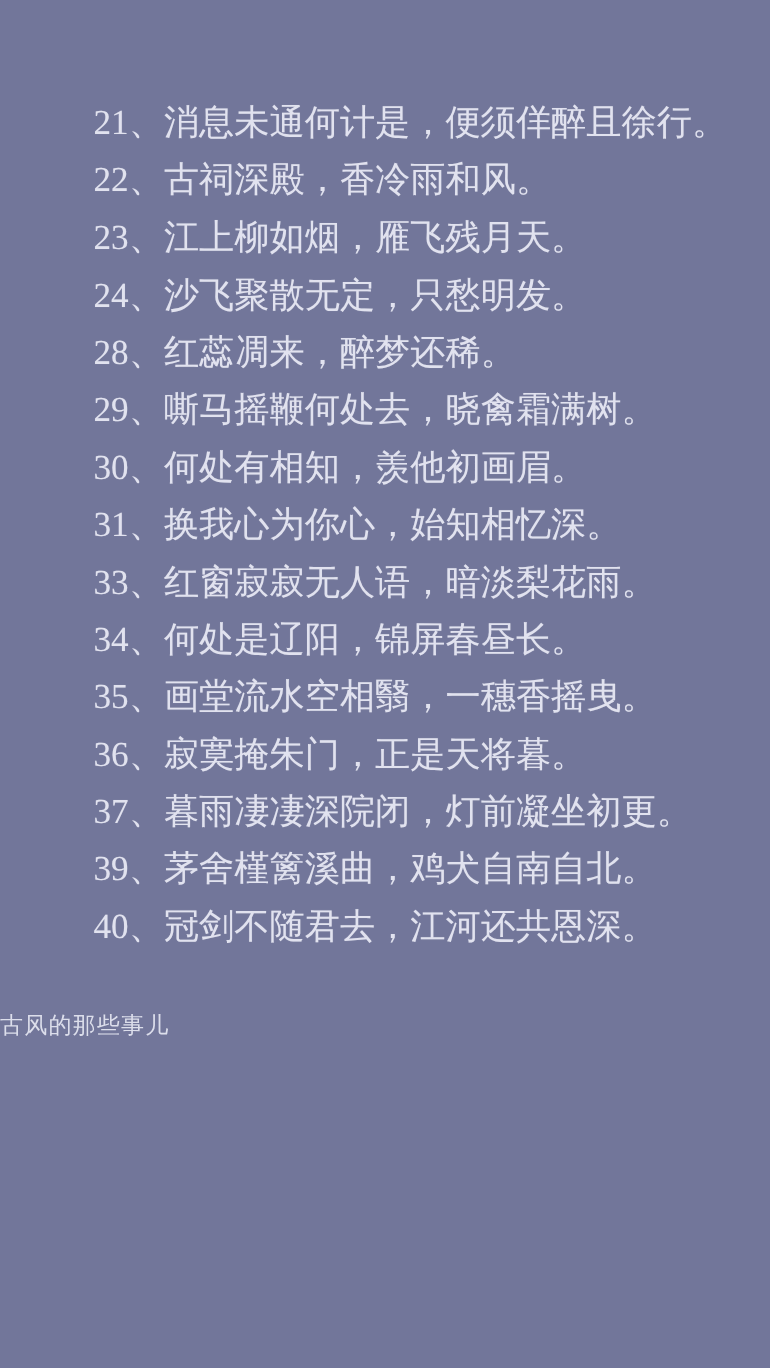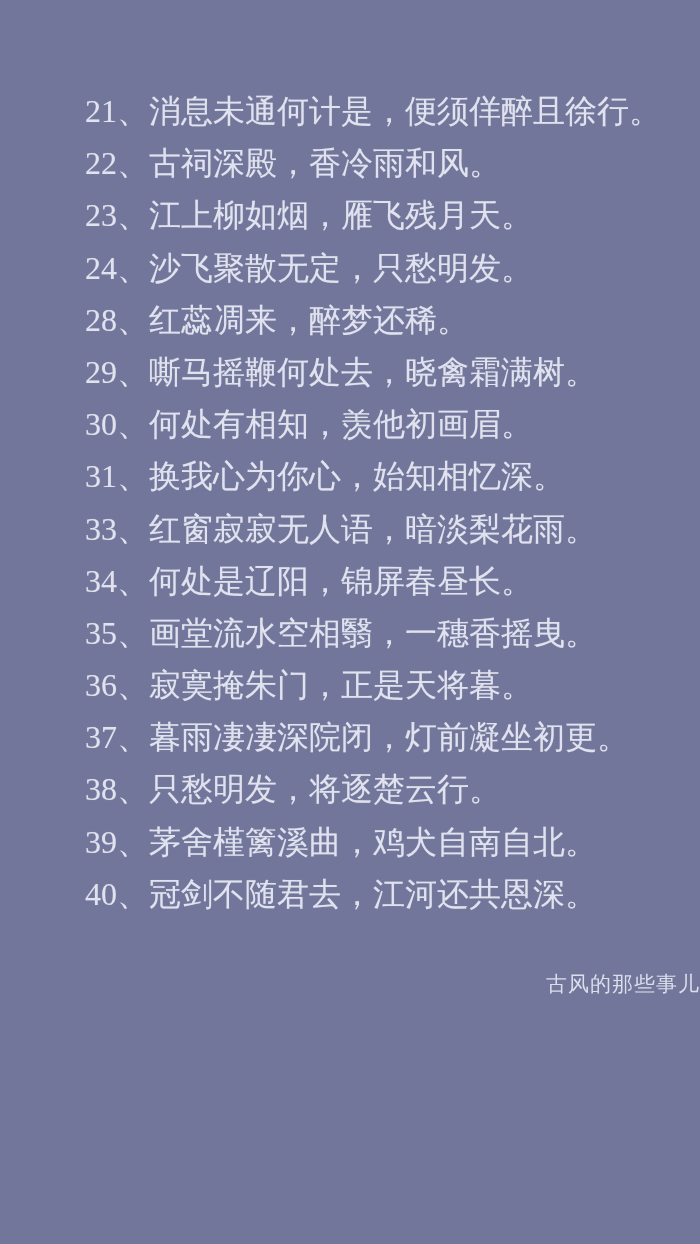--- a/index.html
+++ b/index.html
@@ -36,21 +36,21 @@
   }
   .line-number {
     display: inline-block;
     min-width: 54px;
   }
   .line-text {
     display: inline-block;
   }
   .footer-credit {
     margin-top: 50px;
-    text-align: right;
+    text-align: left;
     font-size: 21px;
     letter-spacing: 1px;
     color: #DCDEEB;
   }
 </style>
 </head>
 <body>
 
 <div class="card">
   <main class="poem-list" id="poem-list">
@@ -60,18 +60,17 @@
       <p class="poem-line"><span class="line-number">24、</span><span class="line-text">沙飞聚散无定，只愁明发。</span></p>
       <p class="poem-line"><span class="line-number">28、</span><span class="line-text">红蕊凋来，醉梦还稀。</span></p>
       <p class="poem-line"><span class="line-number">29、</span><span class="line-text">嘶马摇鞭何处去，晓禽霜满树。</span></p>
       <p class="poem-line"><span class="line-number">30、</span><span class="line-text">何处有相知，羡他初画眉。</span></p>
       <p class="poem-line"><span class="line-number">31、</span><span class="line-text">换我心为你心，始知相忆深。</span></p>
       <p class="poem-line"><span class="line-number">33、</span><span class="line-text">红窗寂寂无人语，暗淡梨花雨。</span></p>
       <p class="poem-line"><span class="line-number">34、</span><span class="line-text">何处是辽阳，锦屏春昼长。</span></p>
       <p class="poem-line"><span class="line-number">35、</span><span class="line-text">画堂流水空相翳，一穗香摇曳。</span></p>
       <p class="poem-line"><span class="line-number">36、</span><span class="line-text">寂寞掩朱门，正是天将暮。</span></p>
       <p class="poem-line"><span class="line-number">37、</span><span class="line-text">暮雨凄凄深院闭，灯前凝坐初更。</span></p>
-      <p class="poem-line"><span class="line-number">38、</span><span class="line-text">只愁明发，将逐楚云行。</span></p>
       <p class="poem-line"><span class="line-number">39、</span><span class="line-text">茅舍槿篱溪曲，鸡犬自南自北。</span></p>
       <p class="poem-line"><span class="line-number">40、</span><span class="line-text">冠剑不随君去，江河还共恩深。</span></p>
     </main>
   <footer class="footer-credit">古风的那些事儿</footer>
 </div>
 
 </body></html>

